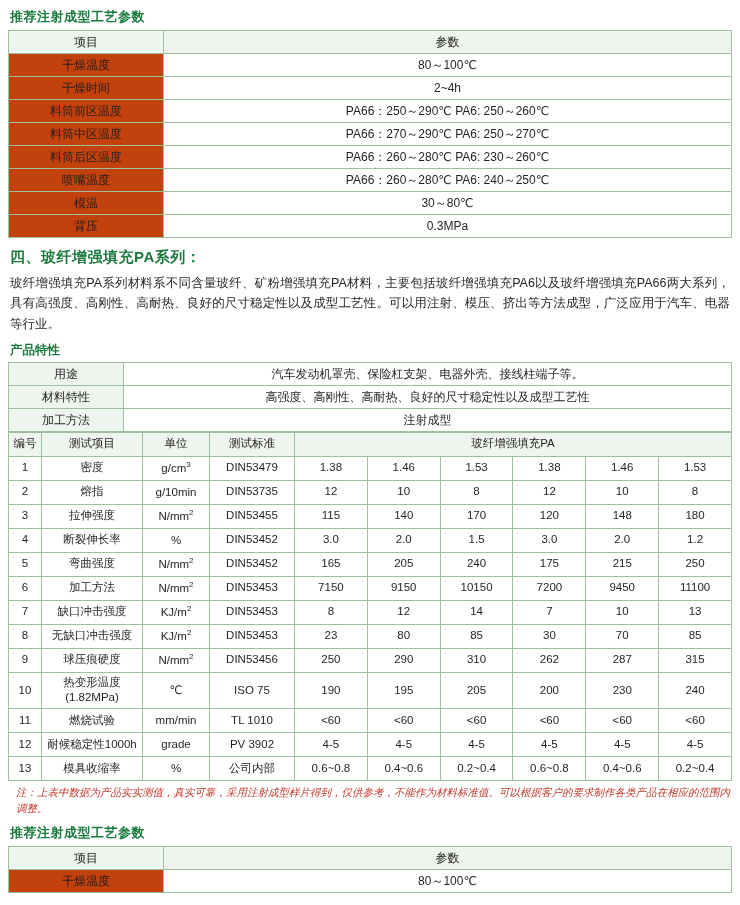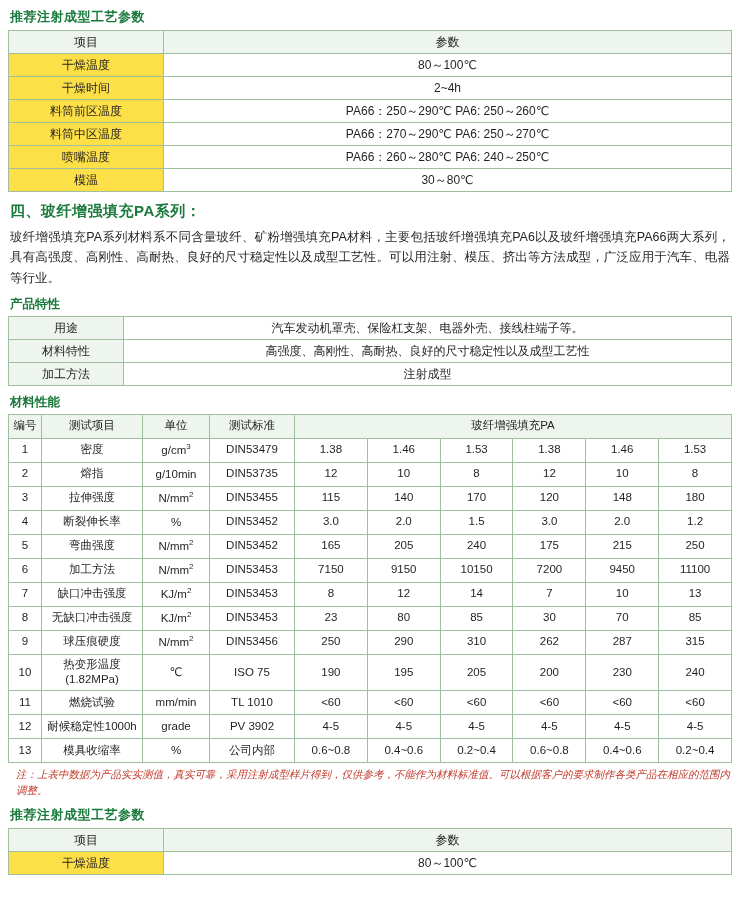--- a/index.html
+++ b/index.html
@@ -47,21 +47,21 @@
     font-size: 12px;
     padding: 2px 2px;
     line-height: 1.35;
     color: #231f20;
     font-weight: normal;
   }
   .tbl-process td {
     height: 18px;
   }
   .tbl-process .lbl {
-    background: #fde047;
+    background: #c2410c;
     width: 150px;
   }
   .tbl-process .hdr {
     background: #eef5ee;
   }
   .para {
     font-size: 12.5px;
     line-height: 1.62;
     color: #231f20;
     margin: 2px 2px 6px 2px;
@@ -116,26 +116,34 @@
       </tr>
       <tr>
         <td class="lbl">料筒前区温度</td>
         <td>PA66：250～290℃   PA6: 250～260℃</td>
       </tr>
       <tr>
         <td class="lbl">料筒中区温度</td>
         <td>PA66：270～290℃   PA6: 250～270℃</td>
       </tr>
       <tr>
+        <td class="lbl">料筒后区温度</td>
+        <td>PA66：260～280℃   PA6: 230～260℃</td>
+      </tr>
+      <tr>
         <td class="lbl">喷嘴温度</td>
         <td>PA66：260～280℃   PA6: 240～250℃</td>
       </tr>
       <tr>
         <td class="lbl">模温</td>
         <td>30～80℃</td>
+      </tr>
+      <tr>
+        <td class="lbl">背压</td>
+        <td>0.3MPa</td>
       </tr>
     </tbody>
   </table>
 
   <div class="section-title big">四、玻纤增强填充PA系列：</div>
   <div class="para">玻纤增强填充PA系列材料系不同含量玻纤、矿粉增强填充PA材料，主要包括玻纤增强填充PA6以及玻纤增强填充PA66两大系列，具有高强度、高刚性、高耐热、良好的尺寸稳定性以及成型工艺性。可以用注射、模压、挤出等方法成型，广泛应用于汽车、电器等行业。</div>
 
   <div class="section-sub">产品特性</div>
   <table class="tbl-feature">
     <tbody>
@@ -147,21 +155,20 @@
         <td class="lbl">材料特性</td>
         <td>高强度、高刚性、高耐热、良好的尺寸稳定性以及成型工艺性</td>
       </tr>
       <tr>
         <td class="lbl">加工方法</td>
         <td>注射成型</td>
       </tr>
     </tbody>
   </table>
 
-  <div class="section-sub">材料性能</div>
   <table class="tbl-perf">
     <thead>
       <tr>
         <td class="c-no">编号</td>
         <td class="c-item">测试项目</td>
         <td class="c-unit">单位</td>
         <td class="c-std">测试标准</td>
         <td colspan="6">玻纤增强填充PA</td>
       </tr>
     </thead>

